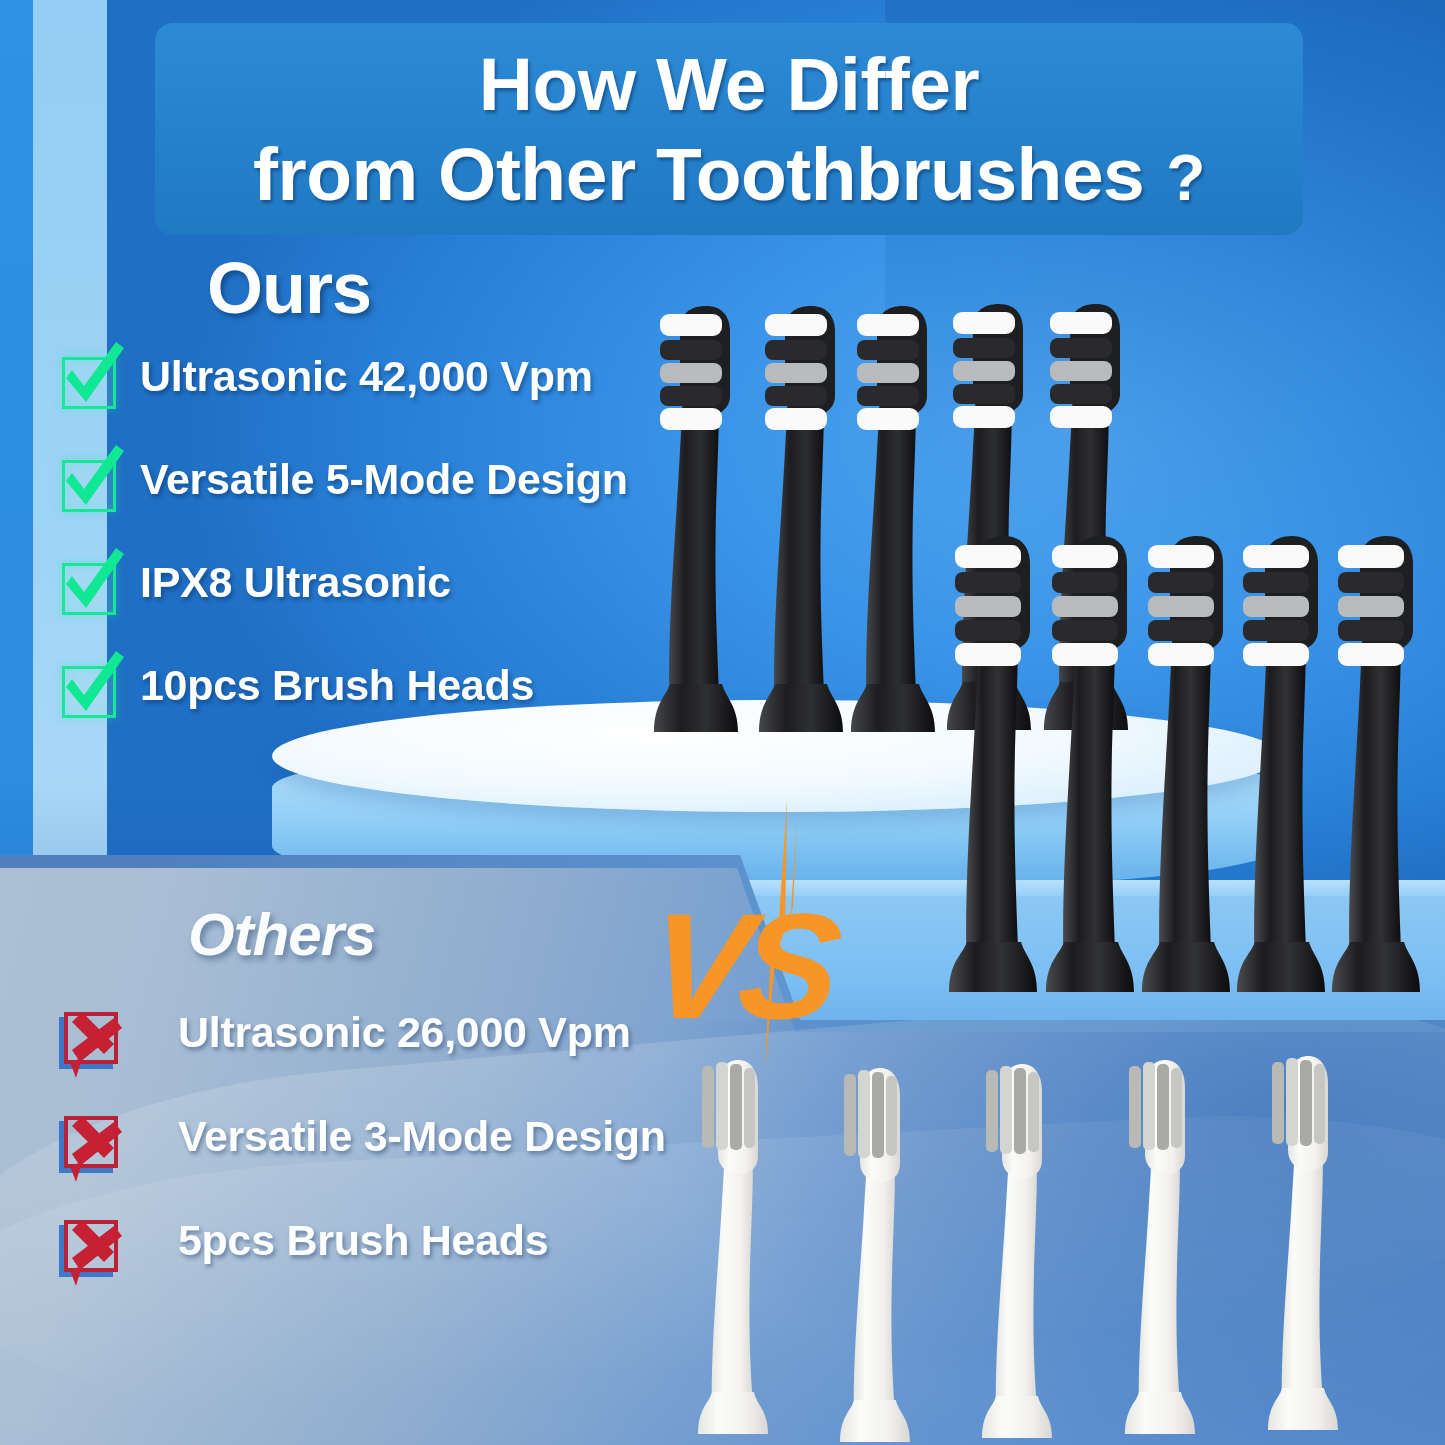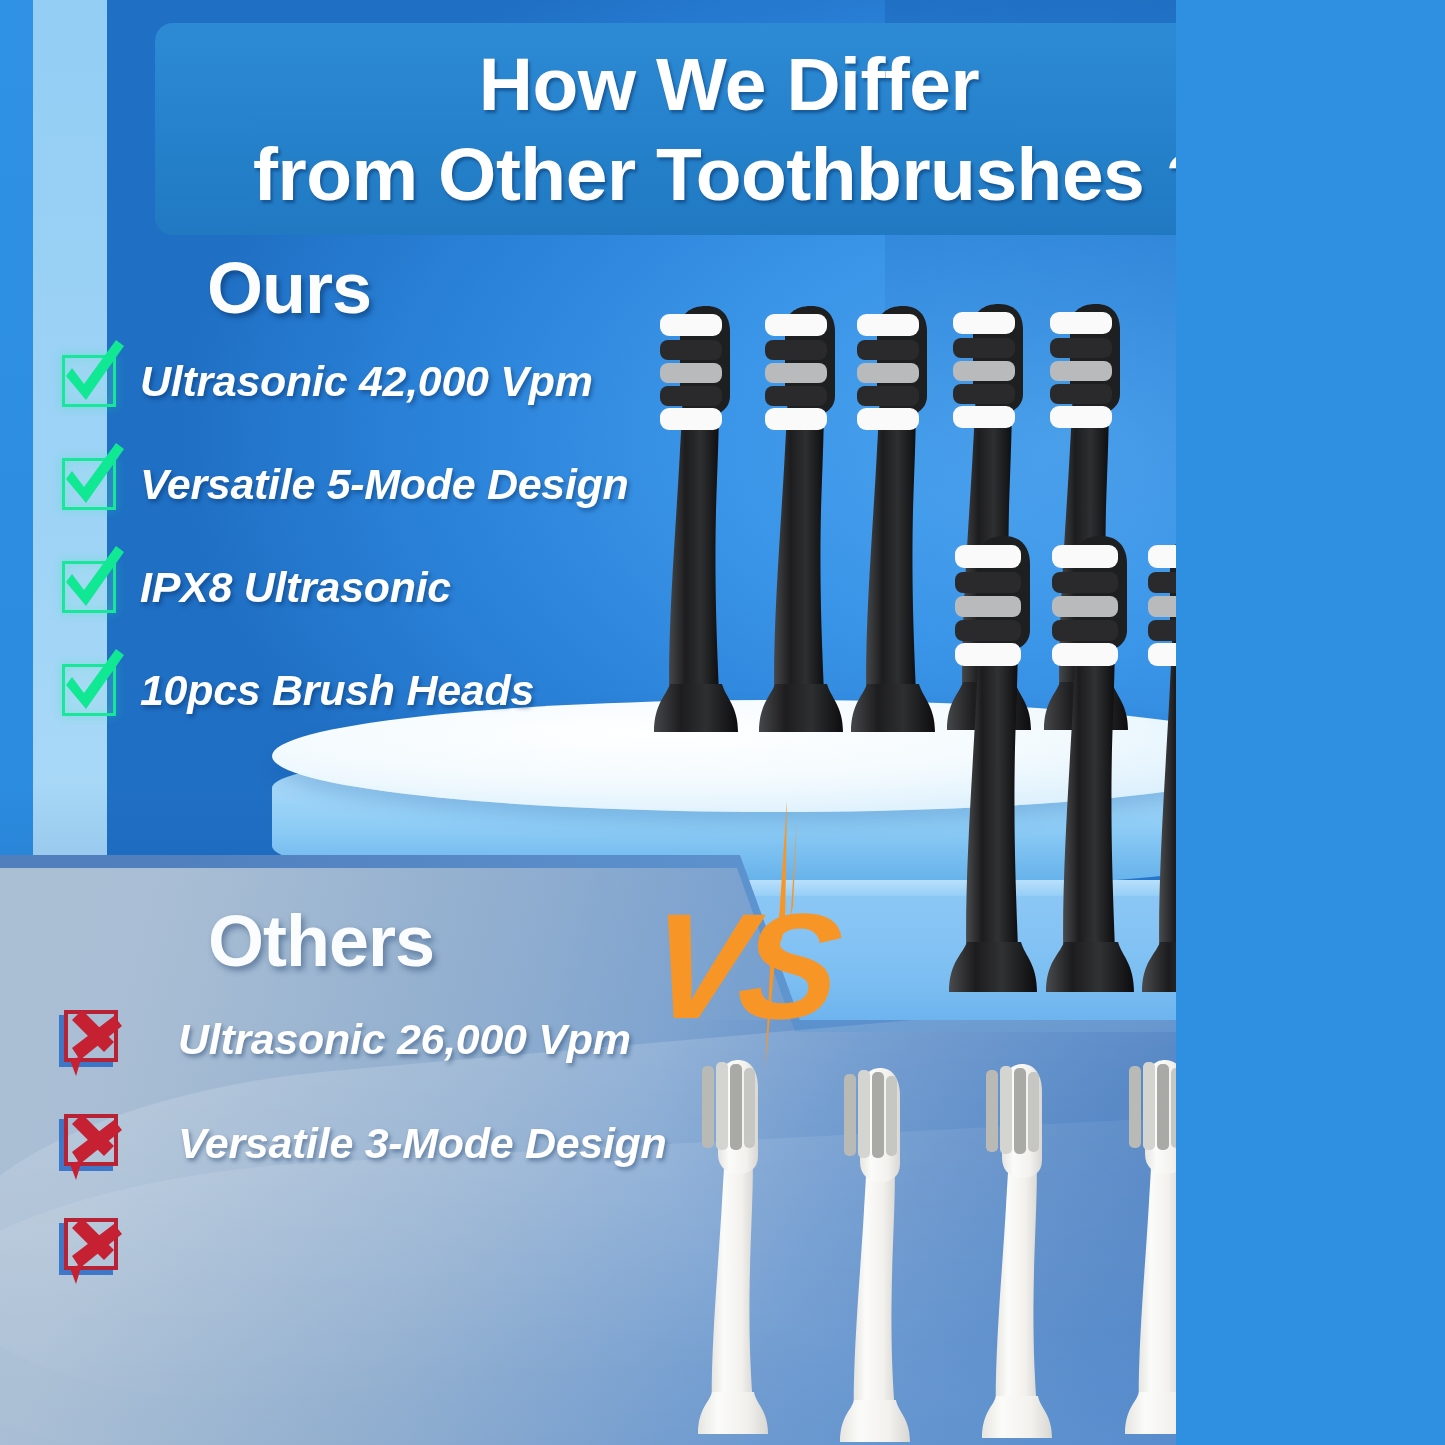--- a/index.html
+++ b/index.html
@@ -1,21 +1,21 @@
 <!DOCTYPE html>
 <html><head>
 <meta charset="utf-8">
 <style>
   html,body{margin:0;padding:0;}
   body{
     width:1445px;height:1445px;overflow:hidden;
     font-family:"Liberation Sans", sans-serif;
     background:#2f90e2;
   }
-  #stage{position:relative;width:1176px;height:1445px;overflow:hidden;}
+  #stage{position:relative;width:1445px;height:1445px;overflow:hidden;}
 
   
   .top-panel{
     position:absolute;left:0;top:0;width:1445px;height:1040px;
     background:
       radial-gradient(ellipse 900px 560px at 74% 42%, #4ea4ef 0%, #3b95e8 38%, #2a82d8 72%, #1f6fc4 100%);
     overflow:hidden;
   }
   
   .left-stripe{
@@ -57,21 +57,21 @@
   
   .ours-head{
     position:absolute;left:207px;top:247px;
     font-size:72px;font-weight:bold;color:#fdfdfd;
     text-shadow:3px 4px 5px rgba(0,45,95,.50);
     letter-spacing:-1px;
   }
 
   
   .ours-list{position:absolute;left:58px;top:352px;width:600px;}
-  .row{display:flex;align-items:center;height:58px;margin-bottom:45px;font-style:italic;}
+  .row{display:flex;height:58px;margin-bottom:45px;}
   .row:last-child{margin-bottom:13px;}
 
   .chk-wrap{position:relative;width:66px;height:62px;flex:0 0 66px;margin-right:16px;}
   .chk-box{
     position:absolute;left:4px;top:5px;width:54px;height:52px;
     border:3px solid #18e79a;box-sizing:border-box;
     background:rgba(255,255,255,.07);
     filter:drop-shadow(0 0 5px rgba(20,240,160,.45));
   }
   .chk-mark{position:absolute;left:-2px;top:-12px;width:72px;height:72px;}
@@ -137,24 +137,25 @@
     position:absolute;left:-100px;top:1140px;width:1700px;height:300px;
     background:linear-gradient(180deg, rgba(255,255,255,.10), rgba(255,255,255,0));
     transform:rotate(-3deg);border-radius:50%/100%;
   }
   .bot-dark{
     position:absolute;right:-100px;top:1020px;width:900px;height:430px;
     background:radial-gradient(ellipse at 70% 20%, rgba(40,95,170,.42), rgba(40,95,170,0) 70%);
   }
 
   .others-head{
-    position:absolute;left:208px;top:900px;
-    font-size:72px;font-weight:bold;color:#fbfcfd;
+    position:absolute;left:188px;top:900px;
+    font-size:60px;font-weight:bold;color:#fbfcfd;
     text-shadow:3px 4px 6px rgba(25,55,100,.45);
     letter-spacing:-1px;
+    font-style:italic;
   }
   .others-list{position:absolute;left:58px;top:1008px;width:640px;}
   .others-list .row{height:62px;margin-bottom:42px;gap:40px;}
   .others-list .row-label{text-shadow:2px 3px 4px rgba(25,55,100,.45);}
 
   
   .vs{
     position:absolute;left:650px;top:866px;width:230px;height:200px;
     color:#f79626;font-weight:bold;font-size:150px;line-height:200px;
     font-style:italic;letter-spacing:-10px;
@@ -482,20 +483,21 @@
       </div>
       <div class="row">
         <span class="x-wrap">
           <span class="x-box"></span>
           <svg class="x-mark" viewBox="0 0 74 78">
             <path d="M14 58 L20 74 L26 54 Z" fill="#c62033"></path>
             <path d="M16 18 L26 8 L58 40 L48 50 Z" fill="#c62033"></path>
             <path d="M58 14 L66 24 L24 58 L16 46 Z" fill="#c62033"></path>
           </svg>
         </span>
+        <span class="row-label">5pcs Brush Heads</span>
       </div>
     </div>
   </div>
 
   <svg class="bolt" viewBox="0 0 90 270">
     <path d="M52 0 L44 120 L36 150 L30 270 L40 160 L50 128 Z" fill="#f79626"></path>
     <path d="M62 18 L56 110 L52 132 L58 106 Z" fill="#f79626"></path>
   </svg>
   <div class="vs">VS</div>
 

